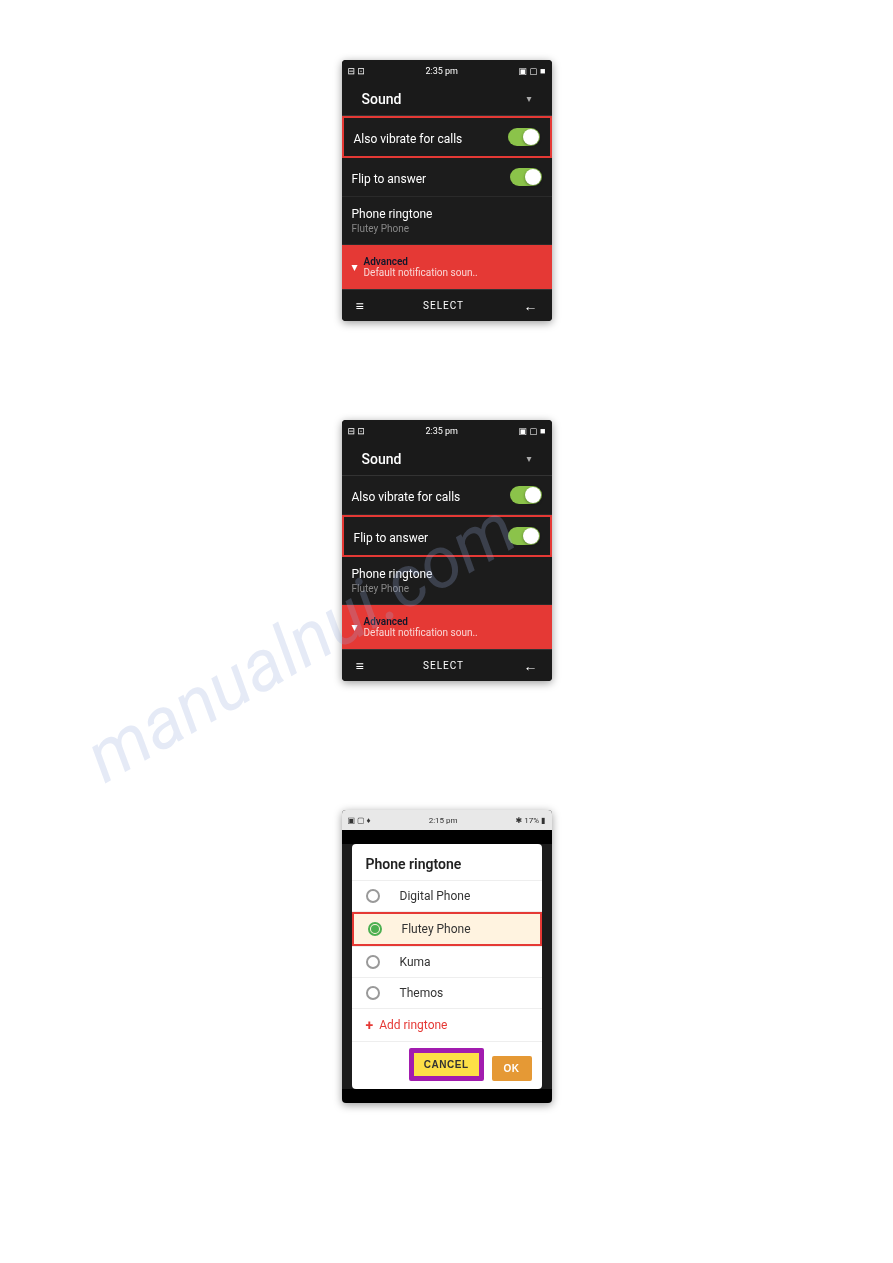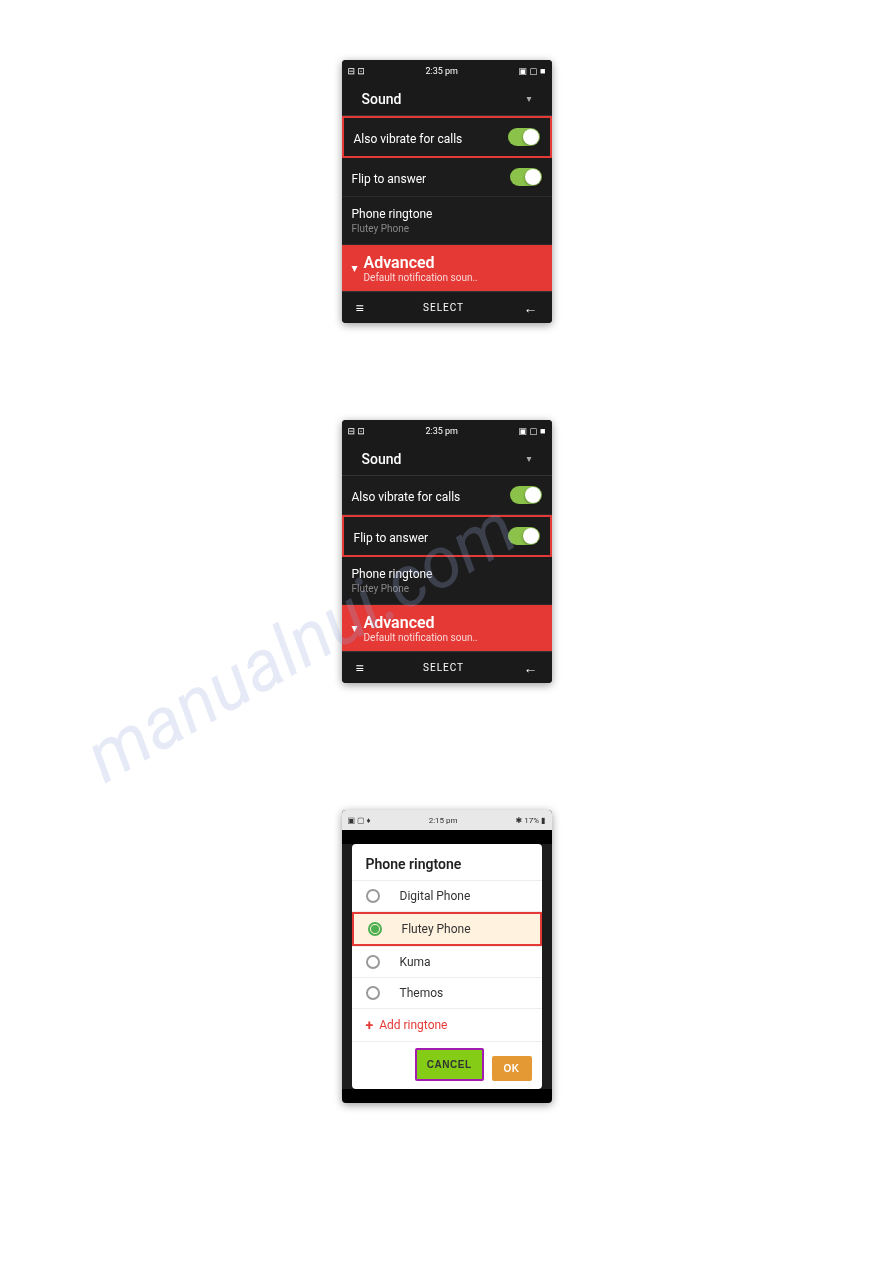--- a/index.html
+++ b/index.html
@@ -127,22 +127,22 @@
       align-items: center;
       padding: 8px 10px;
       min-height: 44px;
     }
     .advanced-chevron {
       color: #fff;
       font-size: 12px;
       margin-right: 6px;
     }
     .advanced-text {
-      color: #ffffff;
-      font-size: 16px;
+      color: #0f172a;
+      font-size: 10px;
       font-weight: 600;
     }
     .advanced-subtext {
       color: rgba(255,255,255,0.8);
       font-size: 10px;
     }
 
     
     .bottom-nav {
       background: #1a1a1a;
@@ -235,23 +235,23 @@
     .dialog-btn {
       padding: 5px 10px;
       font-size: 10px;
       font-weight: bold;
       letter-spacing: 0.5px;
       border: none;
       cursor: pointer;
       border-radius: 2px;
     }
     .dialog-btn-cancel {
-      background: #84cc16;
+      background: #fde047;
       color: #333;
-      border: 2px solid #a21caf;
+      border: 5px solid #a21caf;
     }
     .dialog-btn-ok {
       background: #e59935;
       color: #fff;
       border: 2px solid #e59935;
       margin-top: 8px;
     }
 
     
     .status-bar-light {

